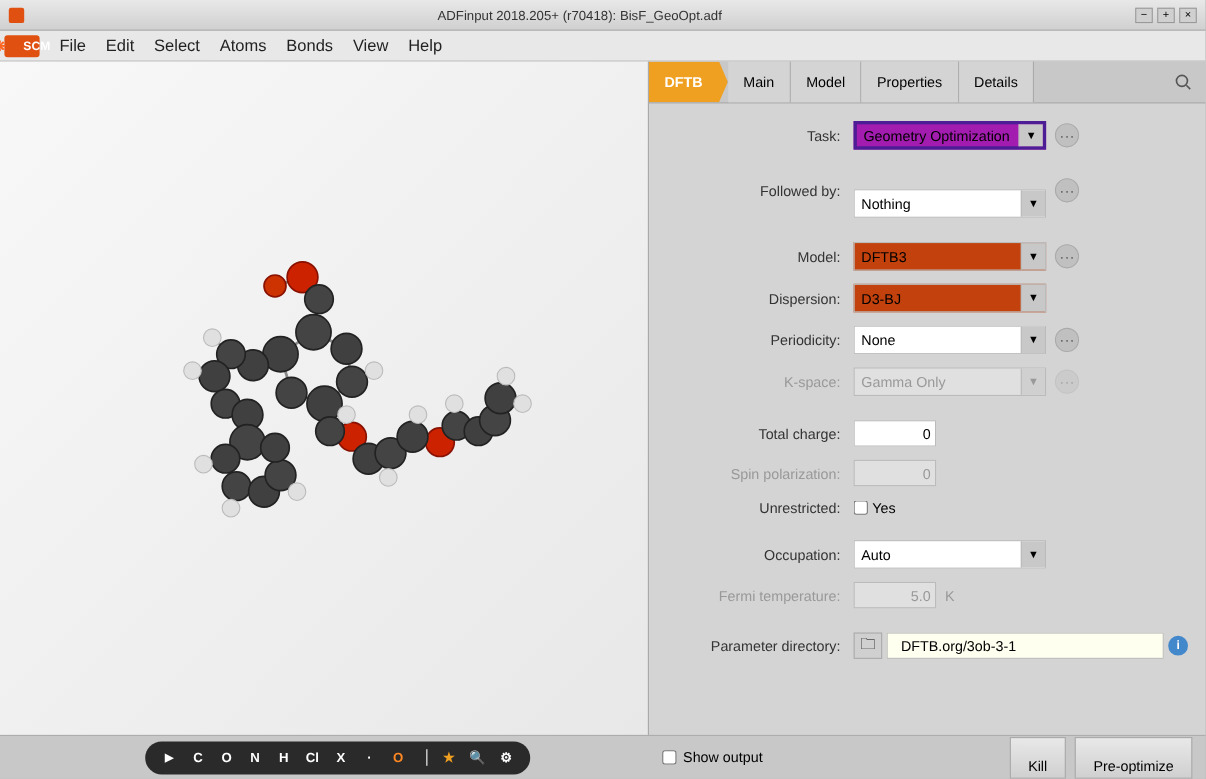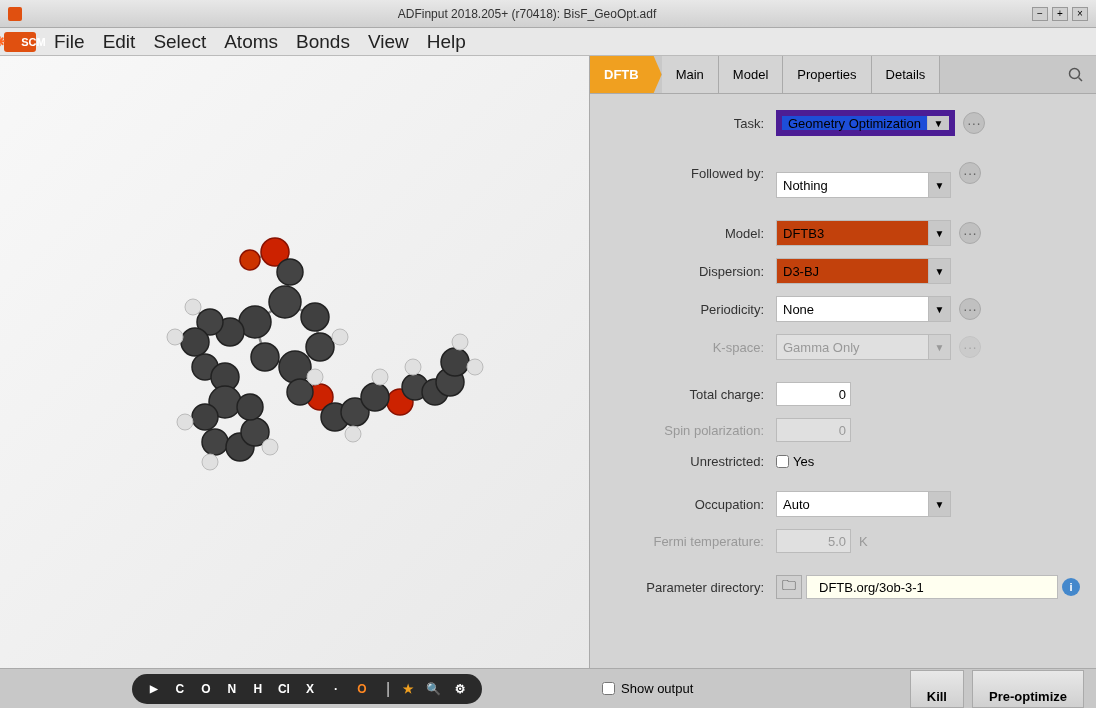--- a/index.html
+++ b/index.html
@@ -25,21 +25,21 @@
       background: #e8e8e8;
       height: 28px;
       display: flex;
       align-items: center;
       padding: 0 4px;
       border-bottom: 1px solid #bbb;
       gap: 2px;
     }
     .scm-logo { display: flex; align-items: center; margin-right: 8px; }
     .scm-icon { width: 32px; height: 20px; background: #e05010; border-radius: 3px; display: flex; align-items: center; justify-content: center; color: white; font-weight: bold; font-size: 11px; }
-    .menu-item { padding: 3px 8px; cursor: pointer; font-size: 19px; color: #222; }
+    .menu-item { padding: 3px 8px; cursor: pointer; font-size: 15px; color: #222; }
 
     
     .main-container {
       display: flex;
       height: calc(708px - 28px - 28px - 40px);
     }
 
     
     .molecule-viewer {
       width: 590px;
@@ -120,22 +120,22 @@
     
     .dropdown {
       display: flex;
       align-items: center;
       background: white;
       border: 1px solid #bbb;
       height: 26px;
       min-width: 160px;
     }
     .dropdown.highlighted {
-      border: 6px solid #4c1d95;
-      background: #1d4ed8;
+      border: 3px solid #4c1d95;
+      background: #a21caf;
     }
     .dropdown.light-yellow { background: #c2410c; }
     .dropdown-text {
       flex: 1;
       padding: 0 6px;
       font-size: 13px;
     }
     .dropdown-arrow {
       width: 22px;
       height: 100%;
@@ -268,21 +268,20 @@
     }
     .show-output-wrap { display: flex; align-items: center; gap: 6px; font-size: 13px; }
     .action-buttons { display: flex; gap: 8px; }
     .action-btn {
       height: 37px;
       padding: 18px 16px;
       background: linear-gradient(to bottom, #e8e8e8, #d0d0d0);
       border: 1px solid #aaa;
       font-size: 13px;
       cursor: pointer;
-      font-weight: bold;
     }
 
     
     .mol-svg { width: 480px; height: 480px; }
   </style>
 </head>
 <body>
 
 <div class="title-bar">
   <div class="title-bar-left">

